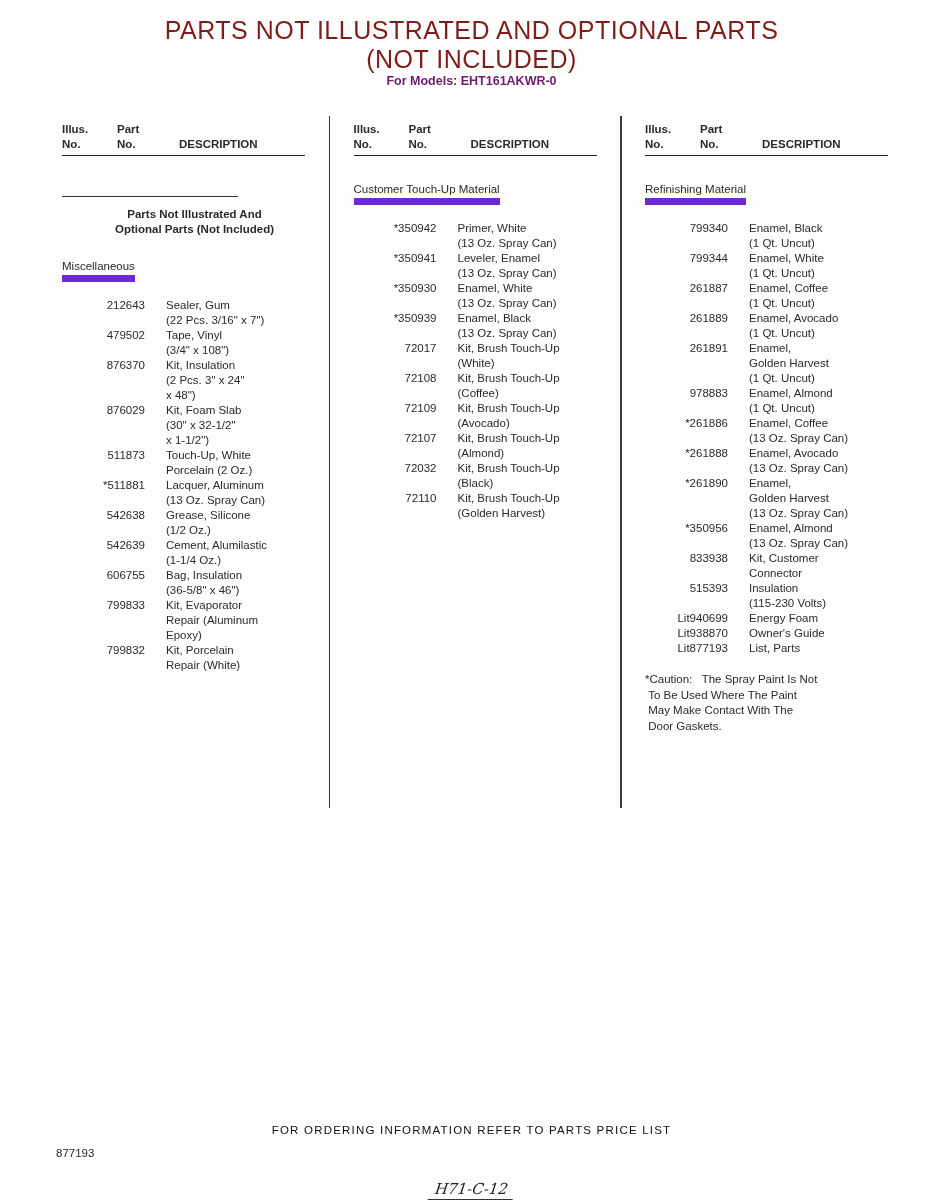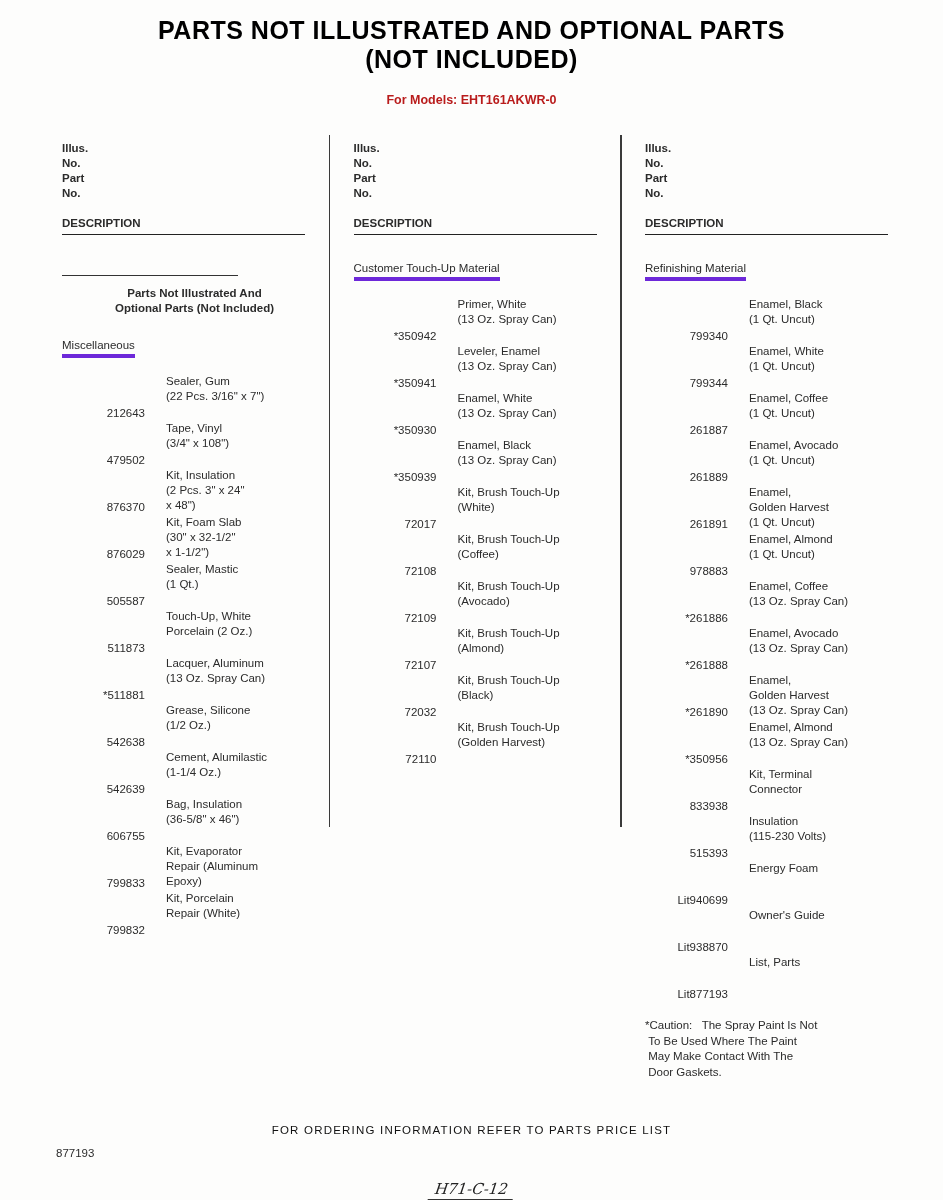--- a/index.html
+++ b/index.html
@@ -9,81 +9,79 @@
     margin:0 auto;
     background:#fdfdfc;
     color:#2b2b2b;
     font-family:"Liberation Sans", sans-serif;
     overflow:hidden;
   }
   .title {
     margin:16px 0 0 0;
     text-align:center;
     font-size:25px;
-    font-weight:bold;
+    font-weight:normal;
     letter-spacing:0.5px;
     line-height:29px;
-    color:#000000;
+    color:#7f1d1d;
   }
   .subtitle {
     text-align:center;
     font-size:12.5px;
     font-weight:bold;
-    margin-top:19px;
-    color:#b91c1c;
+    margin-top:0;
+    color:#701a75;
   }
   .columns {
     display:flex;
     margin:34px 55px 0 62px;
   }
   .col { width:243px; flex:none; font-size:11.5px; line-height:15px; }
   .col-gap { flex:1; display:flex; justify-content:center; }
   .vline { width:1.5px; height:692px; background:#3a3a3a; margin-top:-6px; }
 
   .col-header {
     display:flex;
     border-bottom:1.5px solid #222;
     padding-bottom:3px;
     font-weight:bold;
     font-size:11.5px;
-    flex-direction:column;
   }
   .hdr-illus { width:55px; }
   .hdr-part  { width:62px; }
   .hdr-desc  { flex:1; padding-top:15px; }
 
   .section-note {
     text-align:center;
     margin-top:10px;
     padding:0 6px 0 28px;
     font-weight:bold;
   }
   .mini-rule {
     border-bottom:1.5px solid #333;
     width:176px;
     margin-top:40px;
     margin-bottom:8px;
   }
   .section-title {
     display:inline-block;
     margin-top:22px;
-    border-bottom:4px solid #6d28d9;
+    border-bottom:7px solid #6d28d9;
     padding-bottom:1px;
   }
   .section-title.underline-only { margin-top:26px; }
 
   .parts { margin-top:16px; }
   .part-row { display:flex; align-items:flex-start; }
   .part-no {
     width:104px;
     flex:none;
     text-align:right;
     padding-right:21px;
     box-sizing:border-box;
-    margin-top:32px;
   }
   .part-desc { flex:1; }
 
   .caution { margin-top:16px; font-size:11.5px; line-height:15.5px; }
   .caution div { white-space:pre-wrap; }
 
   .footer-note {
     position:absolute;
     left:0; right:0;
     top:1124px;
@@ -173,27 +171,20 @@
           </div>
           <div class="part-row">
             <div class="part-no">876029</div>
             <div class="part-desc">
               <div>Kit, Foam Slab</div>
               <div>(30" x 32-1/2"</div>
               <div>x 1-1/2")</div>
             </div>
           </div>
           <div class="part-row">
-            <div class="part-no">505587</div>
-            <div class="part-desc">
-              <div>Sealer, Mastic</div>
-              <div>(1 Qt.)</div>
-            </div>
-          </div>
-          <div class="part-row">
             <div class="part-no">511873</div>
             <div class="part-desc">
               <div>Touch-Up, White</div>
               <div>Porcelain (2 Oz.)</div>
             </div>
           </div>
           <div class="part-row">
             <div class="part-no">*511881</div>
             <div class="part-desc">
               <div>Lacquer, Aluminum</div>
@@ -420,21 +411,21 @@
           <div class="part-row">
             <div class="part-no">*350956</div>
             <div class="part-desc">
               <div>Enamel, Almond</div>
               <div>(13 Oz. Spray Can)</div>
             </div>
           </div>
           <div class="part-row">
             <div class="part-no">833938</div>
             <div class="part-desc">
-              <div>Kit, Terminal</div>
+              <div>Kit, Customer</div>
               <div>Connector</div>
             </div>
           </div>
           <div class="part-row">
             <div class="part-no">515393</div>
             <div class="part-desc">
               <div>Insulation</div>
               <div>(115-230 Volts)</div>
             </div>
           </div>

